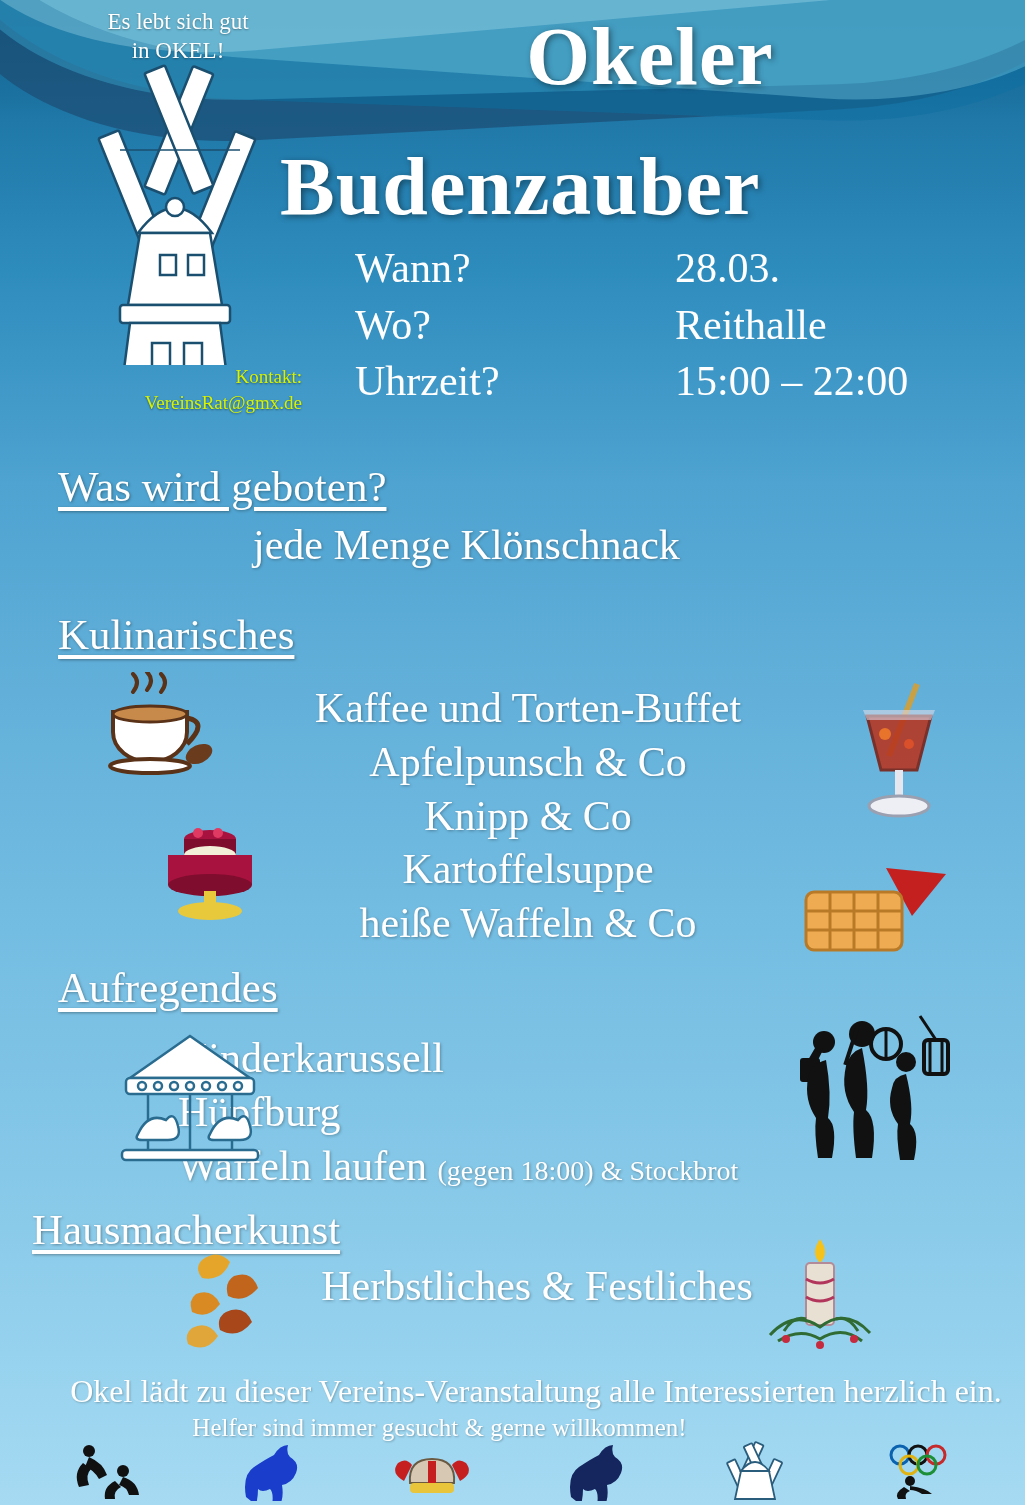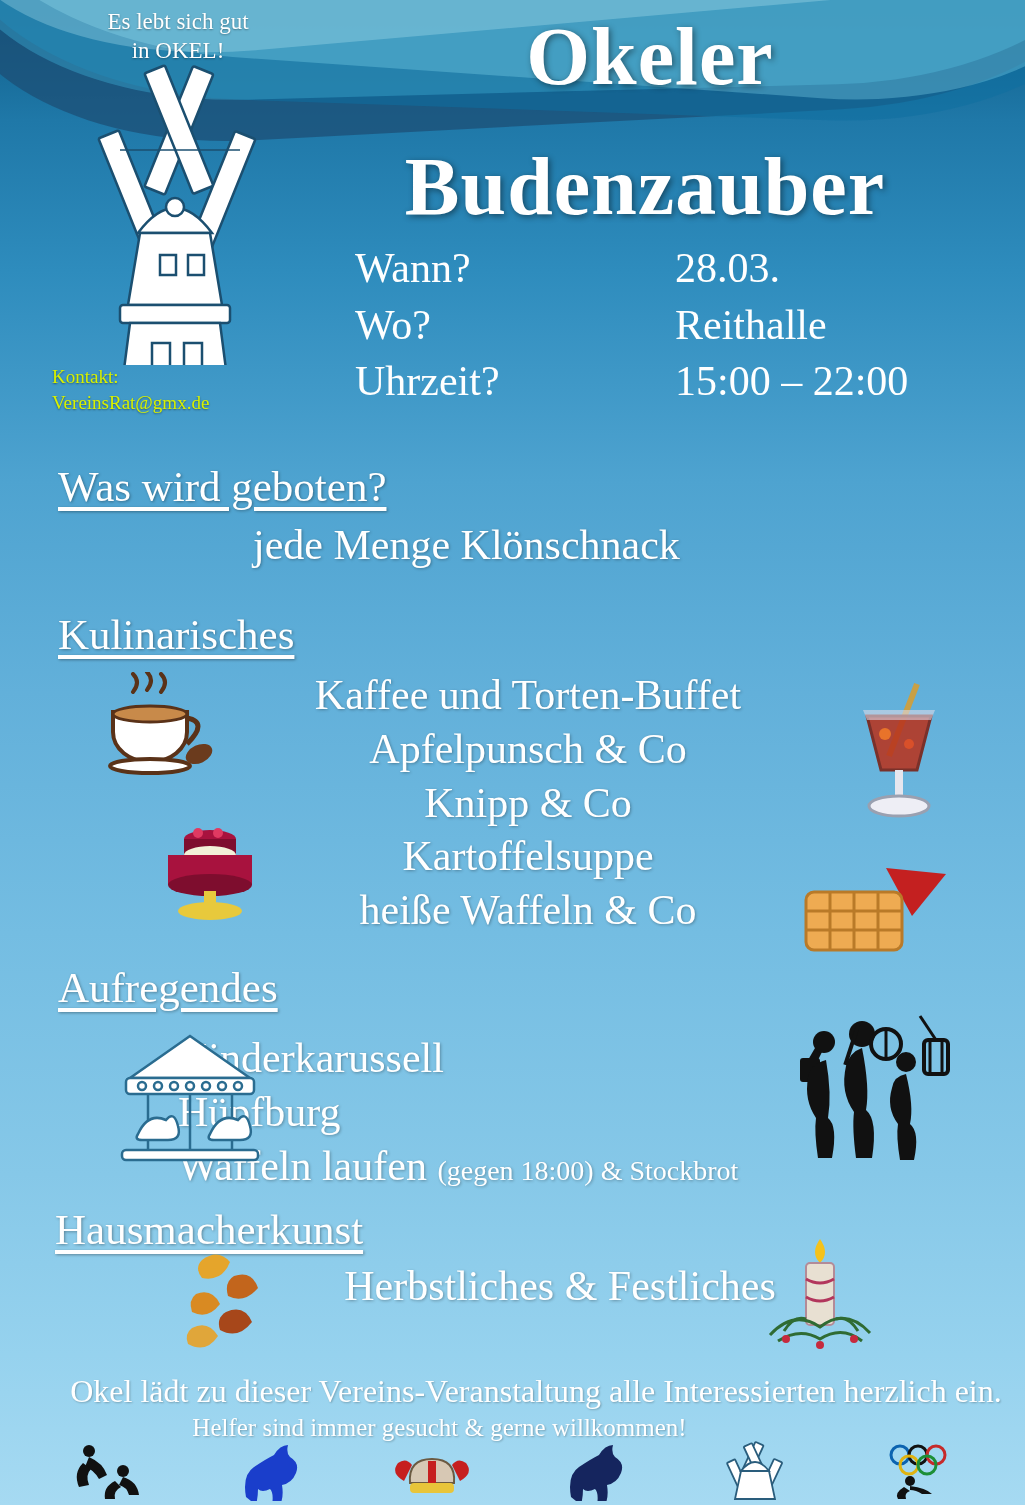--- a/index.html
+++ b/index.html
@@ -43,33 +43,33 @@
     position: absolute; left: 58px; top: 8px; width: 240px;
     text-align: center; font-size: 23px; line-height: 1.25;
     font-family: "Liberation Serif", serif;
     text-shadow: 0 1px 2px rgba(0,0,0,.35);
   }
   .windmill {
     position: absolute; left: 60px; top: 55px; width: 230px; height: 310px;
   }
   .contact {
     position: absolute; left: 52px; top: 364px; width: 250px;
-    text-align: left; color: #d8f200; font-size: 19px; line-height: 1.35;
+    text-align: right; color: #d8f200; font-size: 19px; line-height: 1.35;
     text-shadow: 0 1px 2px rgba(0,0,0,.45);
   }
 
   .title1 {
     position: absolute; left: 300px; top: 10px; width: 700px;
     text-align: center; font-size: 82px; font-weight: bold;
     letter-spacing: 1px;
     text-shadow: 2px 2px 6px rgba(0,0,0,.45);
   }
   .title2 {
     position: absolute; left: 280px; top: 140px; width: 730px;
-    text-align: center; font-size: 82px; font-weight: bold;
+    font-size: 82px; font-weight: bold;
     letter-spacing: 1px;
     text-shadow: 2px 2px 6px rgba(0,0,0,.45);
   }
 
   .facts { position: absolute; left: 355px; top: 240px; width: 620px; }
   .fact-row { display: flex; font-size: 42px; line-height: 1.35; }
   .fact-q { width: 320px; }
   .fact-a { }
 
   .section { position: absolute; width: 868px; }
@@ -79,26 +79,26 @@
     text-underline-offset: 6px;
     text-shadow: 1px 1px 3px rgba(0,0,0,.35);
   }
   .sec-line { font-size: 42px; line-height: 1.28; text-shadow: 1px 1px 3px rgba(0,0,0,.3); }
   .small-note { font-size: 28px; }
 
   .s-offer { left: 0; top: 462px; padding-left: 58px; }
   .s-offer .sub { margin-left: 195px; margin-top: 8px; }
 
   .s-food { left: 0; top: 610px; padding-left: 58px; }
-  .s-food .lines { text-align: center; width: 820px; margin-left: 60px; margin-top: 10px; }
+  .s-food .lines { text-align: center; width: 820px; margin-left: 60px; margin-top: 23px; }
 
   .s-fun { left: 0; top: 963px; padding-left: 58px; }
   .s-fun .lines { text-align: left; width: 760px; margin-left: 120px; margin-top: 20px; }
 
-  .s-craft { left: 0; top: 1205px; padding-left: 32px; margin-left: 23px; }
+  .s-craft { left: 0; top: 1205px; padding-left: 32px; }
   .s-craft .lines { text-align: center; width: 820px; margin-left: 95px; margin-top: 6px; }
 
   .footer1 {
     position: absolute; left: 0; top: 1373px; width: 1025px; text-align: center;
     font-size: 32px; text-shadow: 1px 1px 2px rgba(0,0,0,.25); padding-left: 47px;
   }
   .footer2 {
     position: absolute; left: 0; top: 1414px; width: 831px; text-align: center;
     font-size: 25px; text-shadow: 1px 1px 2px rgba(0,0,0,.25); padding-left: 48px;
   }

